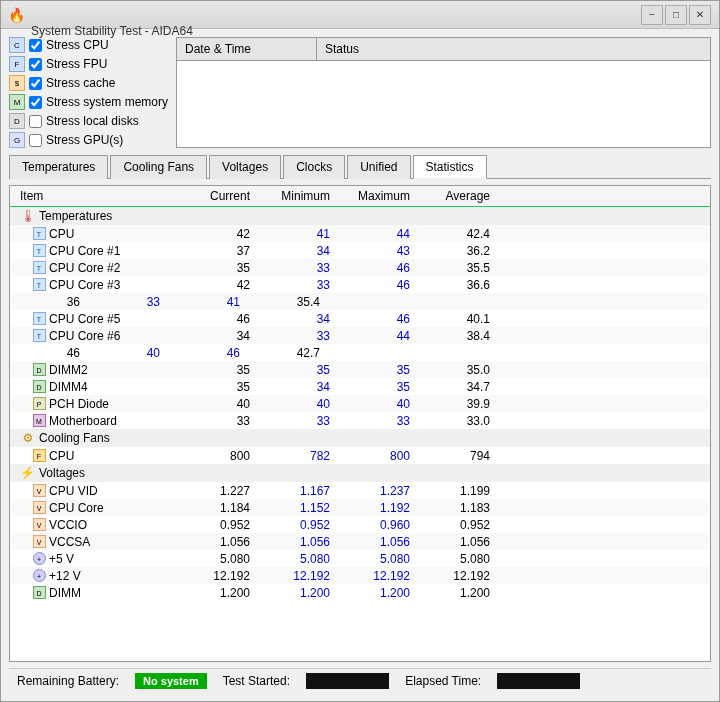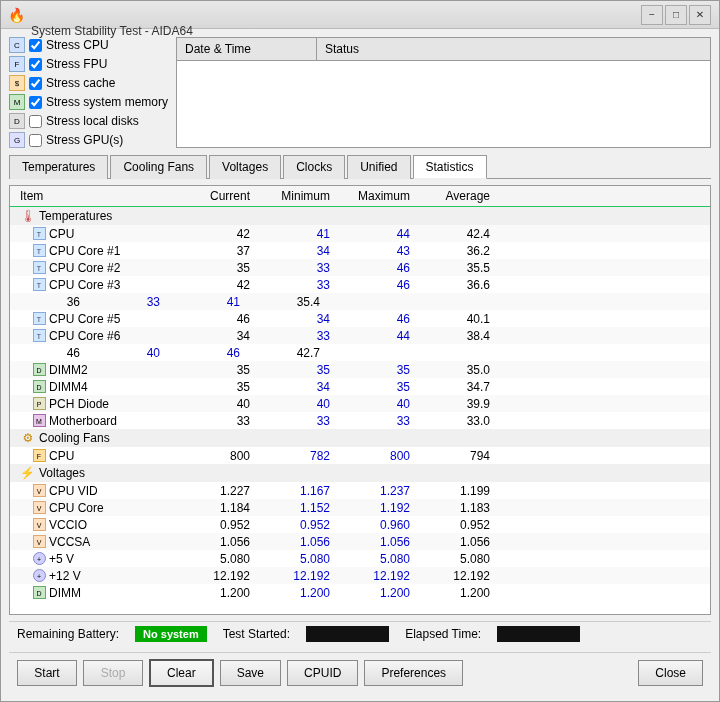--- a/index.html
+++ b/index.html
@@ -616,24 +616,14 @@
 
     <div class="status-bar">
       <span class="status-label">Remaining Battery:</span>
       <span class="status-value-green">No system</span>
       <span class="status-label">Test Started:</span>
       <span class="status-value-black">&nbsp;</span>
       <span class="status-label">Elapsed Time:</span>
       <span class="status-value-black">&nbsp;</span>
     </div>
 
-    <div class="bottom-buttons">
-      <button class="btn">Start</button>
-      <button class="btn" disabled="">Stop</button>
-      <button class="btn active-btn">Clear</button>
-      <button class="btn">Save</button>
-      <button class="btn">CPUID</button>
-      <button class="btn">Preferences</button>
-      <div class="spacer"></div>
-      <button class="btn">Close</button>
-    </div>
   </div>
 </div>
 
 </body></html>

